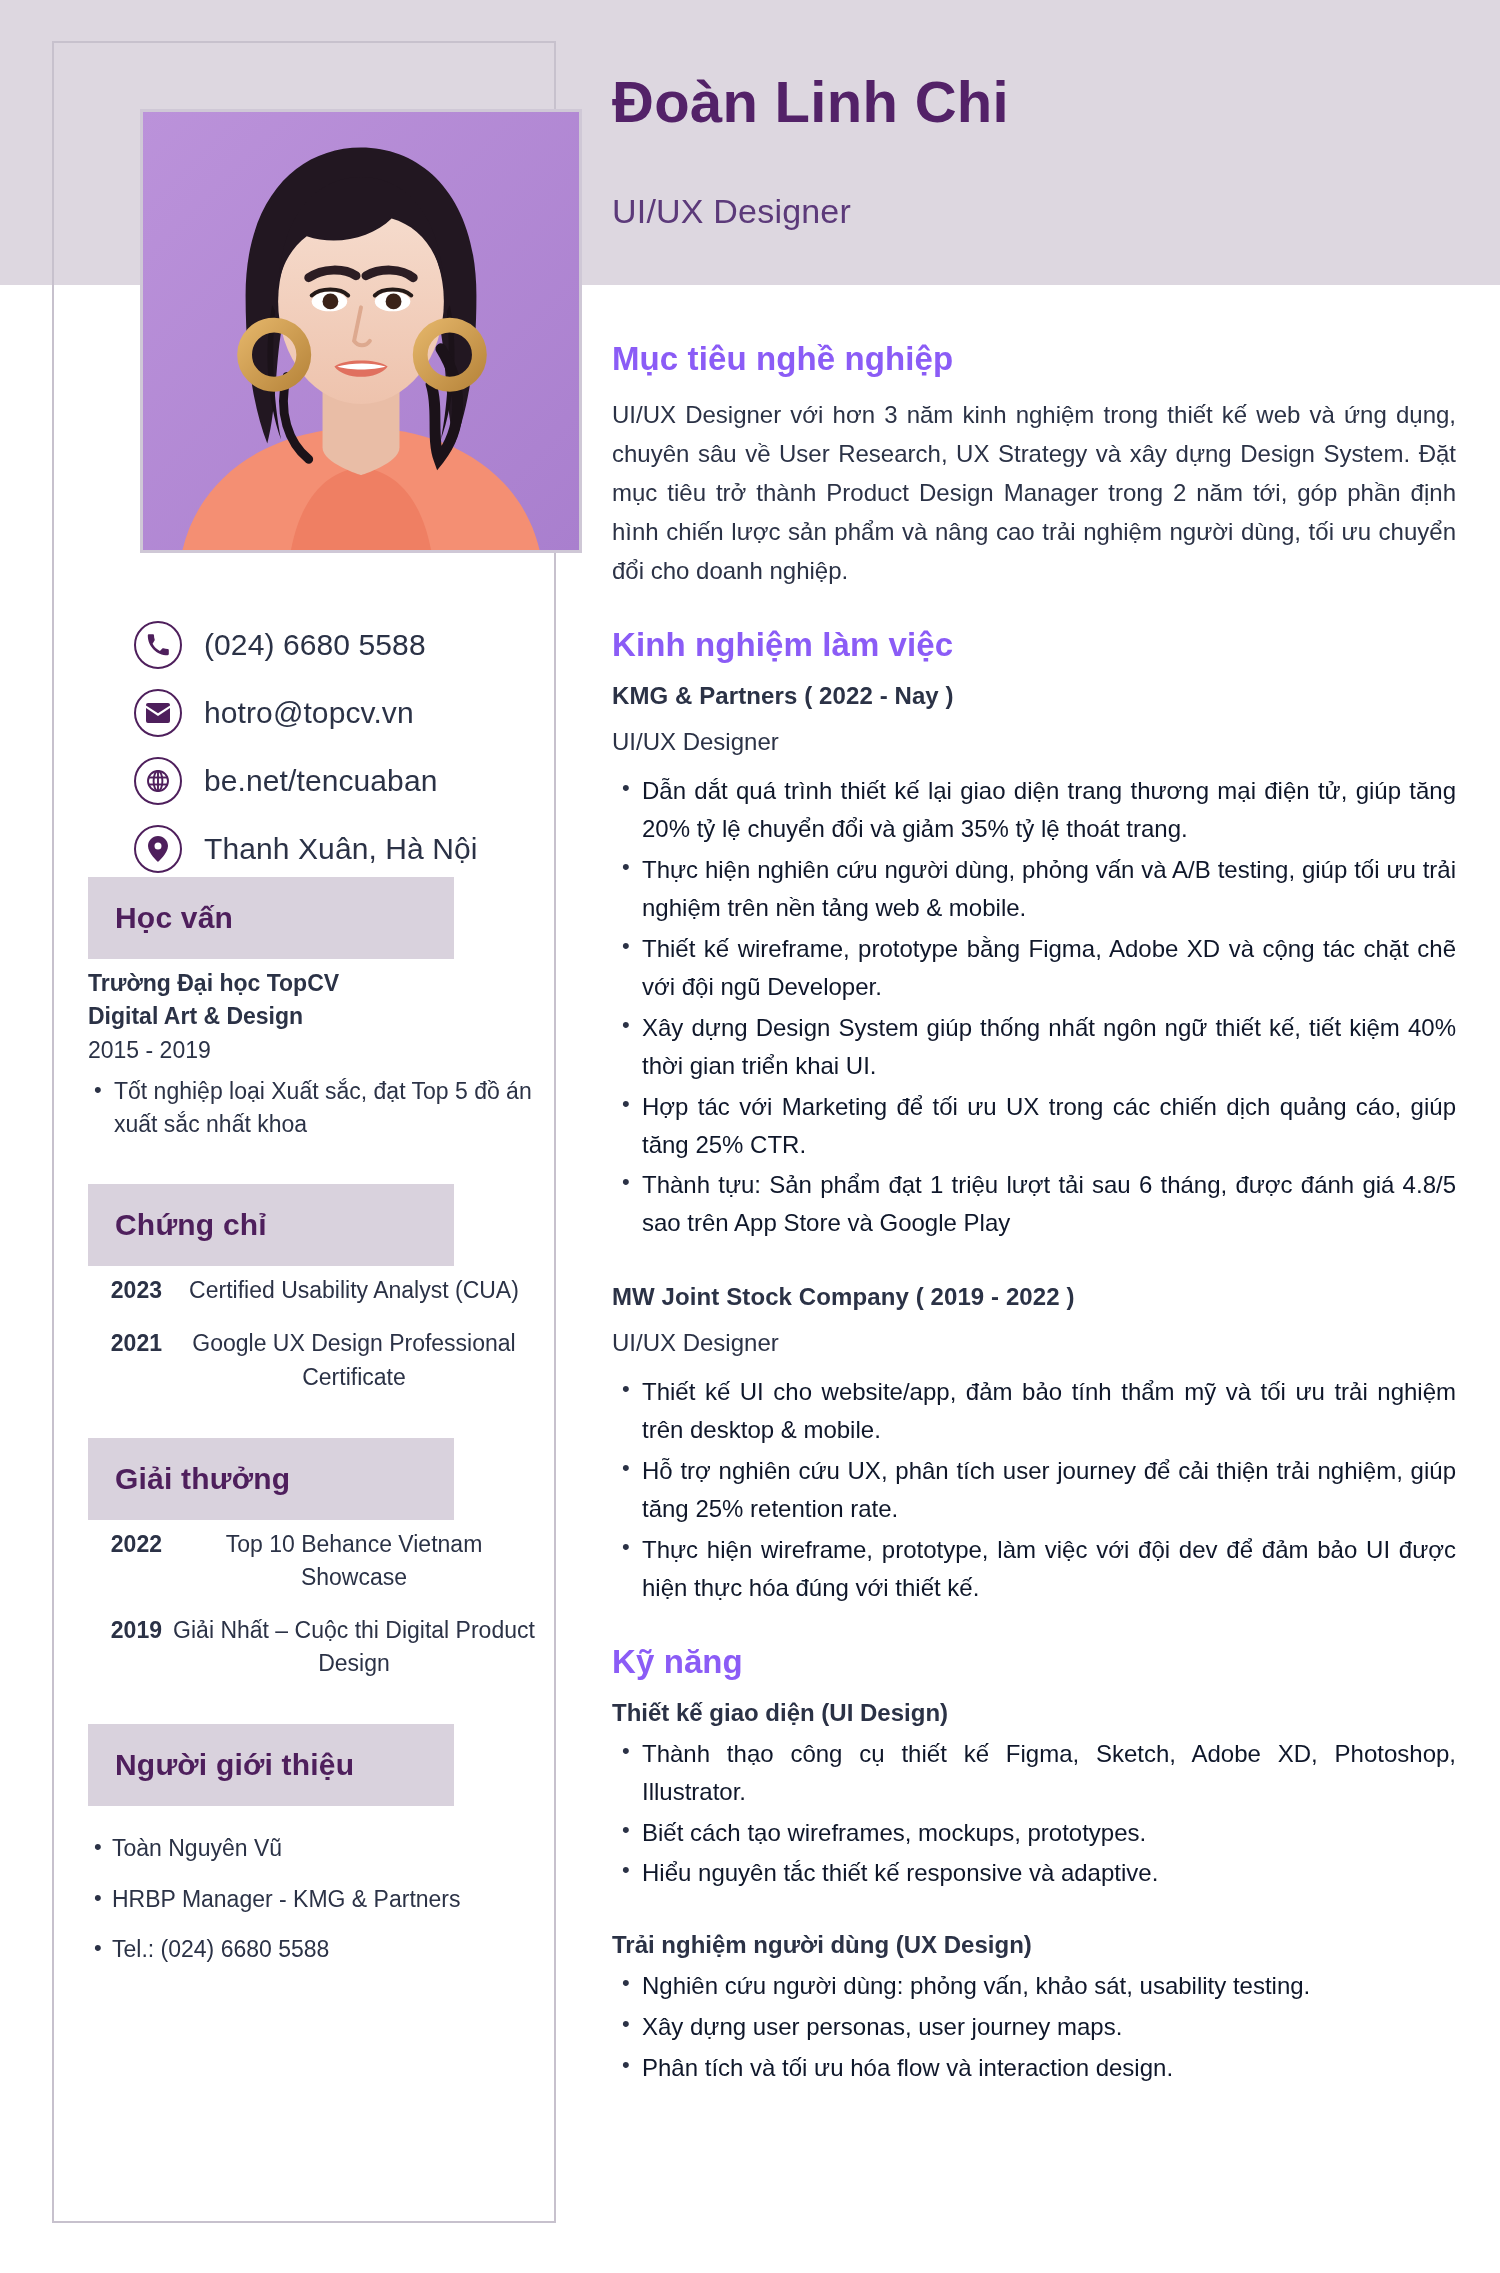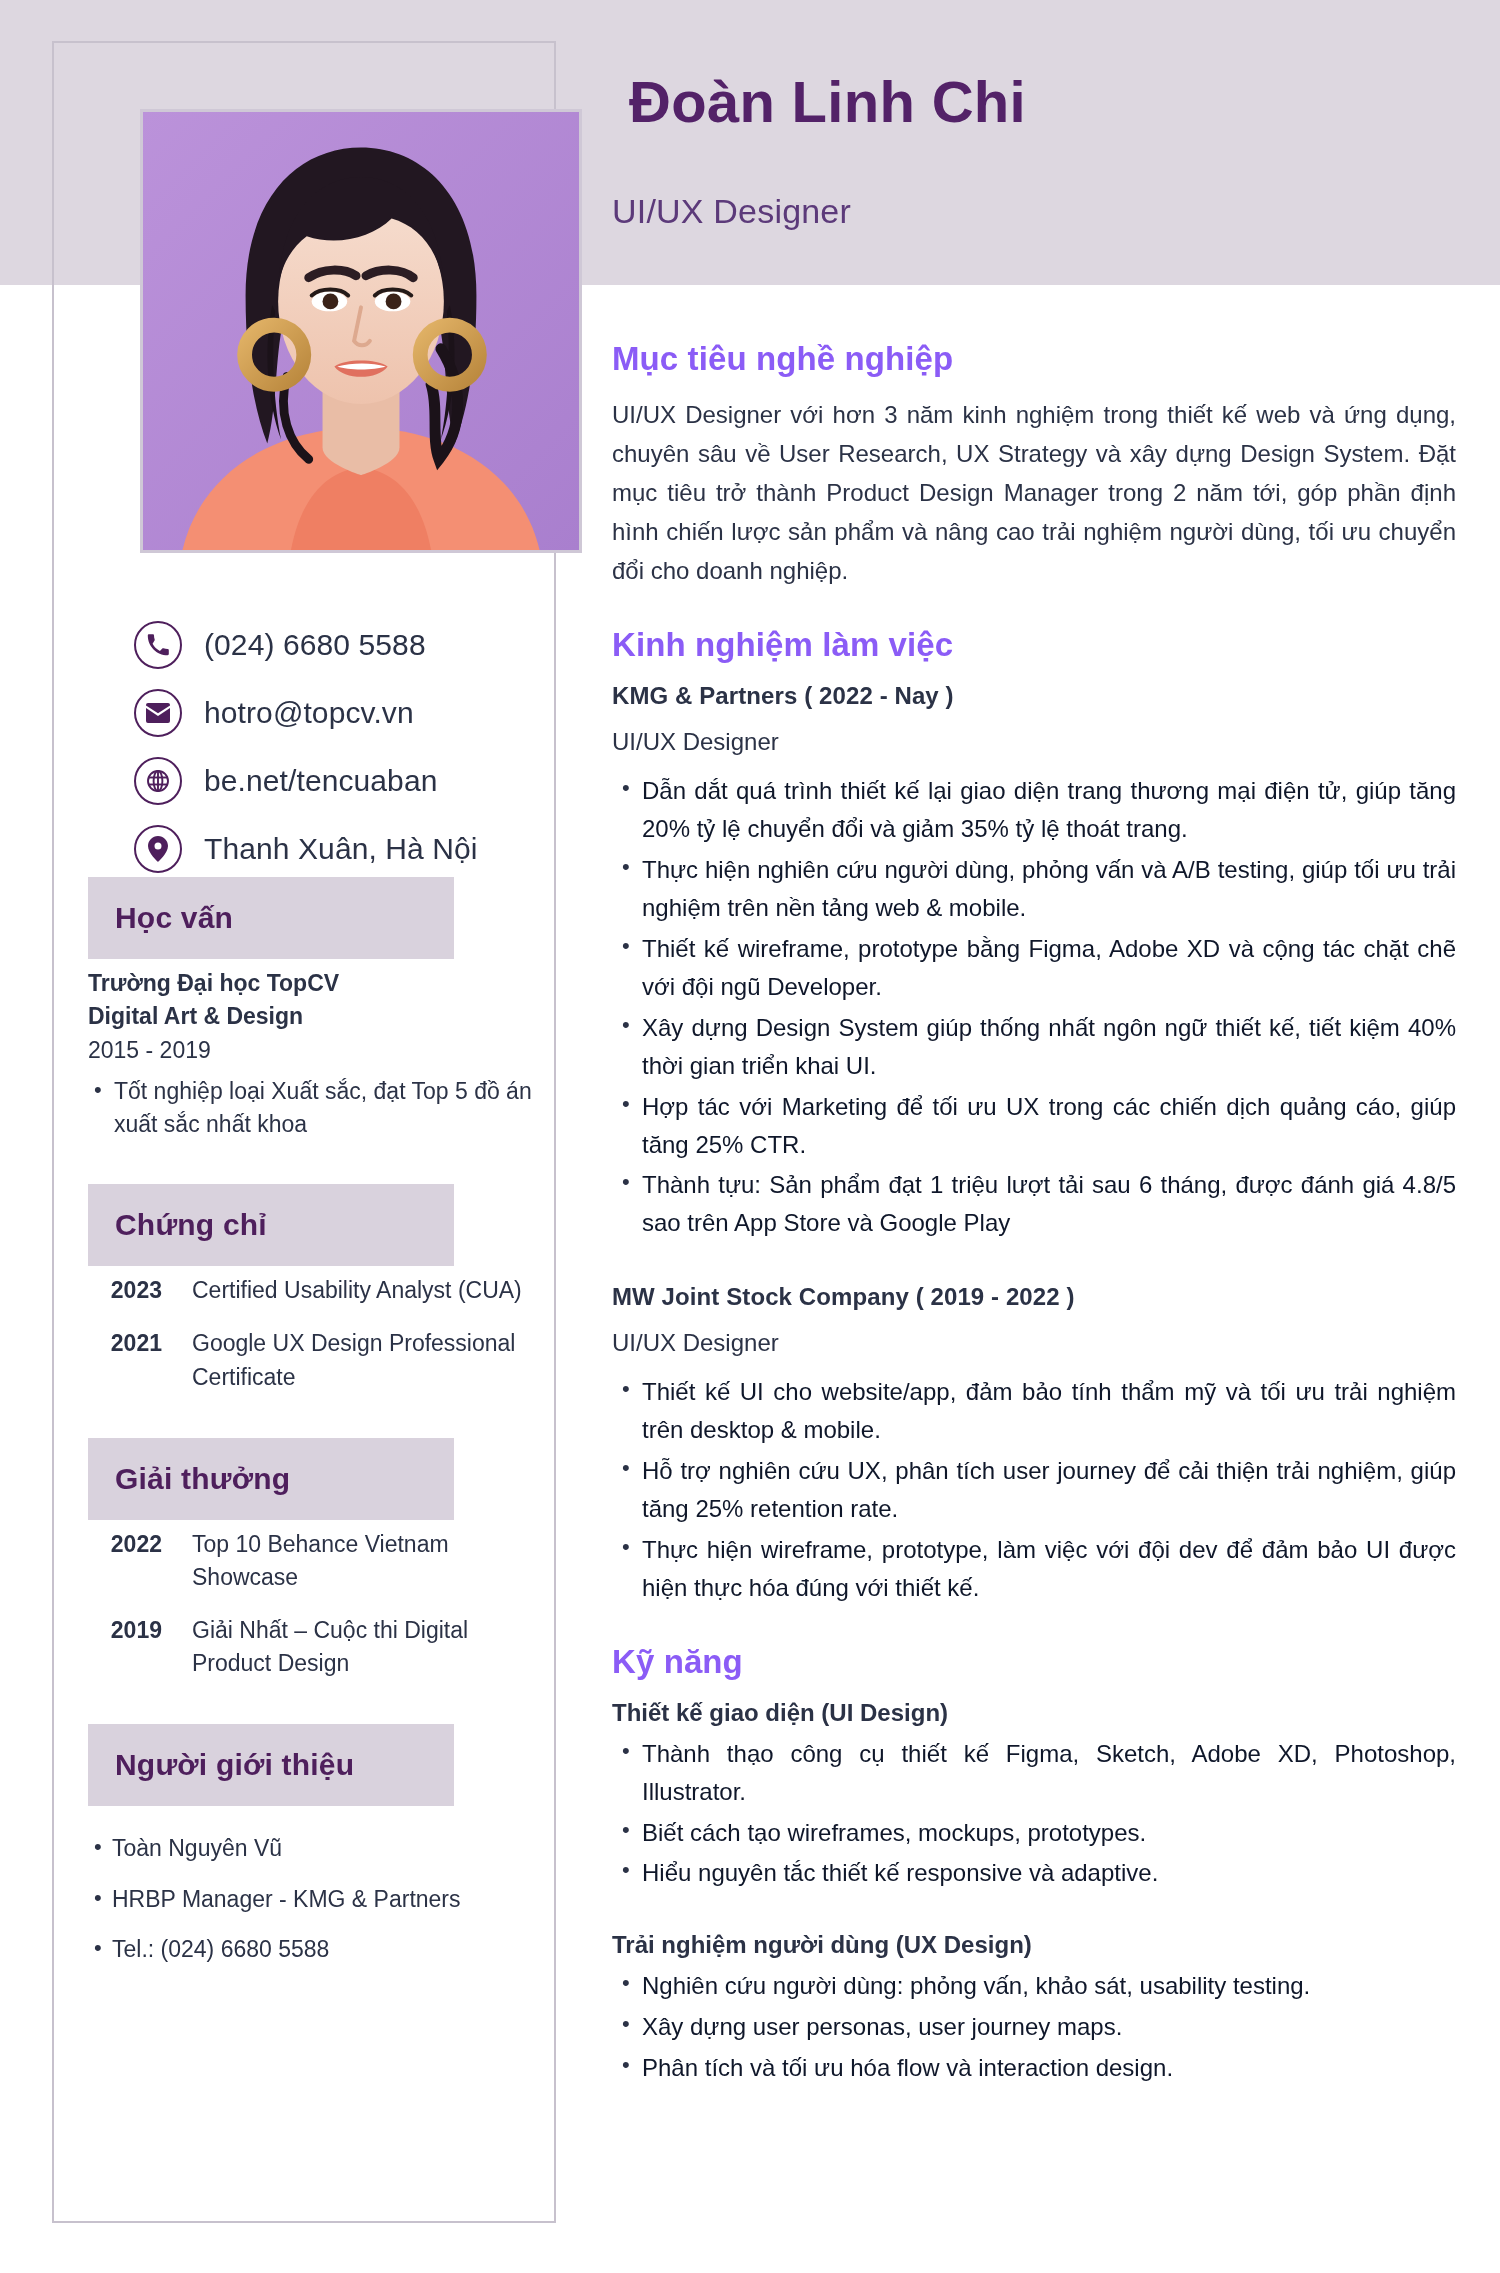--- a/index.html
+++ b/index.html
@@ -149,32 +149,32 @@
     color: #2b3246;
   }
   .yr-row:first-child { margin-top: 0; }
   .yr-num {
     flex: 0 0 auto;
     width: 74px;
     font-weight: bold;
     text-align: right;
     padding-right: 0;
   }
-  .yr-txt { flex: 1 1 auto; margin-left: 30px; }
+  .yr-txt { flex: 1 1 auto; margin-left: 8px; text-align: center; }
 
   
   .main {
     position: absolute;
     left: 612px; top: 0;
     width: 844px;
     z-index: 3;
   }
   .name {
     position: absolute;
-    left: 17px; top: 68px;
+    left: 0; top: 68px;
     font-size: 58px;
     font-weight: bold;
     color: #532268;
     letter-spacing: .3px;
     white-space: nowrap;
   }
   .role {
     position: absolute;
     left: 0; top: 192px;
     font-size: 34px;

